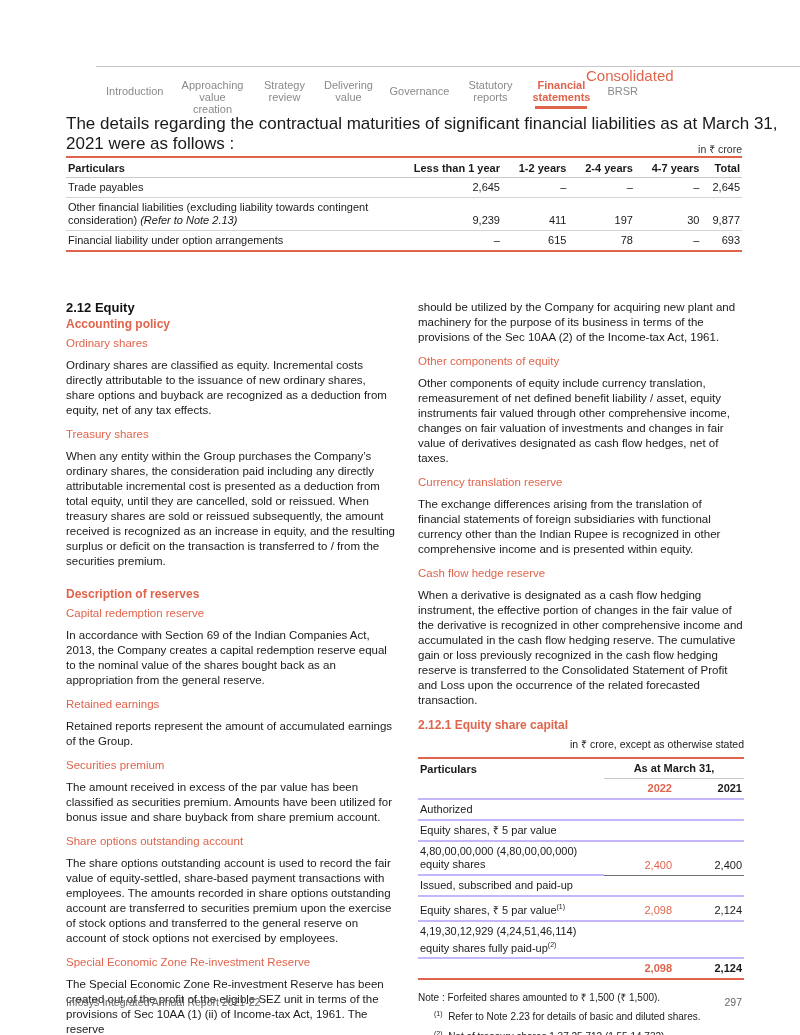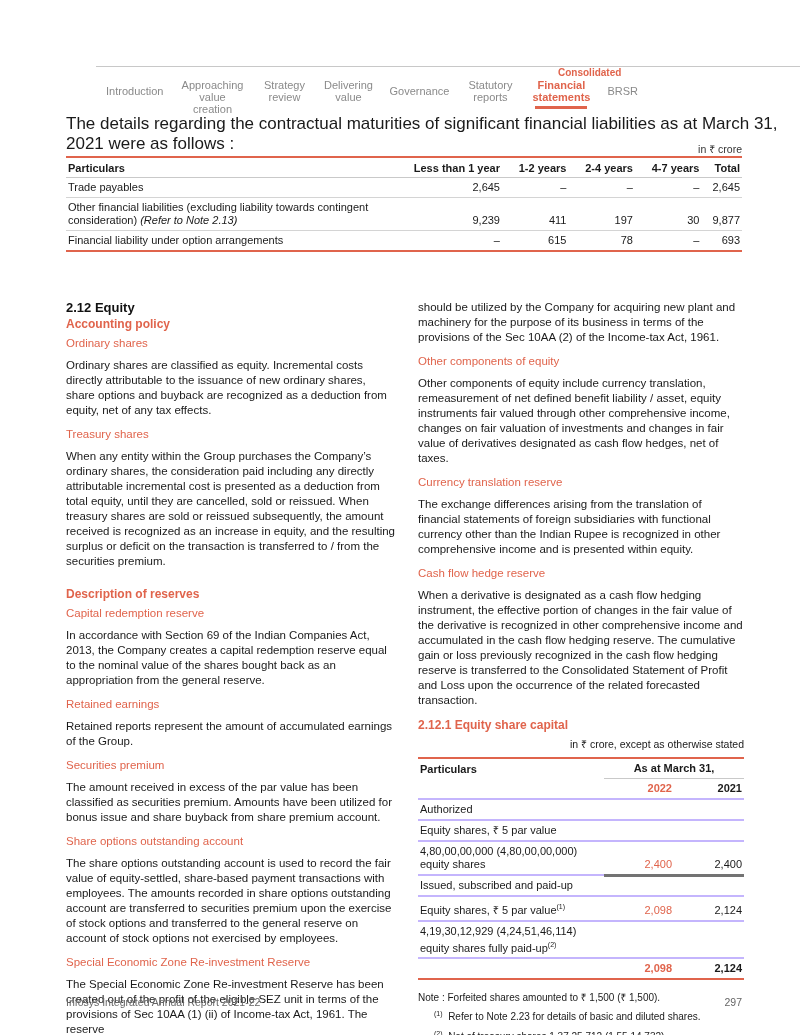--- a/index.html
+++ b/index.html
@@ -7,21 +7,21 @@
   body { font-family: "Liberation Sans", sans-serif; color: #1a1a1a; position: relative; overflow: hidden; }
   .accent { color: #e0644c; }
 
   
   .nav { position: absolute; top: 36px; left: 98px; width: 650px; height: 30px; display: flex; align-items: flex-start; margin-top: 43px; }
   .nav-rule { position: absolute; top: 66px; left: 96px; width: 704px; height: 1px; background: #c8c8c8; }
   .nav-item { font-size: 11px; line-height: 12px; color: #8a8a8a; text-align: center; padding: 0 8px; }
   .nav-item.single { padding-top: 6px; }
   .nav-item.active { color: #e0644c; font-weight: bold; position: relative; }
   .nav-item.active .underline { position: absolute; left: 12px; right: 12px; bottom: -6px; height: 3px; background: #e0644c; }
-  .nav-sub { position: absolute; top: 67px; left: 558px; font-size: 10px; color: #e0644c; font-weight: bold; }
+  .nav-sub { position: absolute; top: 67px; left: 586px; font-size: 15px; color: #e0644c; }
 
   .intro { position: absolute; top: 114px; left: 66px; font-size: 17px; color: #1a1a1a; }
   .unit-top { position: absolute; top: 142px; right: 58px; font-size: 10.5px; color: #333; }
 
   table { border-collapse: collapse; font-size: 11px; }
   .t1 { position: absolute; top: 156px; left: 66px; width: 676px; border-top: 2px solid #e0644c; border-bottom: 2px solid #e0644c; }
   .t1 th { font-weight: bold; text-align: right; padding: 4px 2px 3px; border-bottom: 1px solid #c9c9c9; }
   .t1 th:first-child { text-align: left; }
   .t1 td { padding: 3px 2px; text-align: right; vertical-align: bottom; border-bottom: 1px solid #d4d4d4; line-height: 13px; margin-left: 13px; }
   .t1 td:first-child { text-align: left; width: 320px; }
@@ -36,21 +36,21 @@
   .para { margin-bottom: 9px; }
   .gap { height: 9px; }
 
   .unit2 { text-align: right; font-size: 10.5px; margin-bottom: 5px; }
   .t2 { width: 326px; border-top: 2px solid #e0644c; border-bottom: 2px solid #e0644c; }
   .t2 td, .t2 th { padding: 3px 2px; line-height: 13px; border-bottom: 2px solid #c4b5fd; vertical-align: bottom; }
   .t2 th { font-weight: bold; text-align: left; border-bottom: none; }
   .t2 .num { text-align: right; width: 70px; }
   .t2 .yr { font-weight: bold; text-align: right; }
   .t2 .total td { font-weight: bold; border-top: 1px solid #555; border-bottom: none; }
-  .t2 .rule-dark td.num { border-bottom: 3px solid #737373; }
+  .t2 .rule-dark td.num { border-bottom: 1px solid #737373; }
   sup { font-size: 7px; }
   .notes { font-size: 10px; margin-top: 10px; line-height: 16px; }
   .notes .fn { padding-left: 16px; }
 
   .footer-left { position: absolute; top: 996px; left: 66px; font-size: 10.5px; color: #666; }
   .footer-right { position: absolute; top: 996px; right: 58px; font-size: 10.5px; color: #666; }
 </style>
 </head>
 <body>
 

